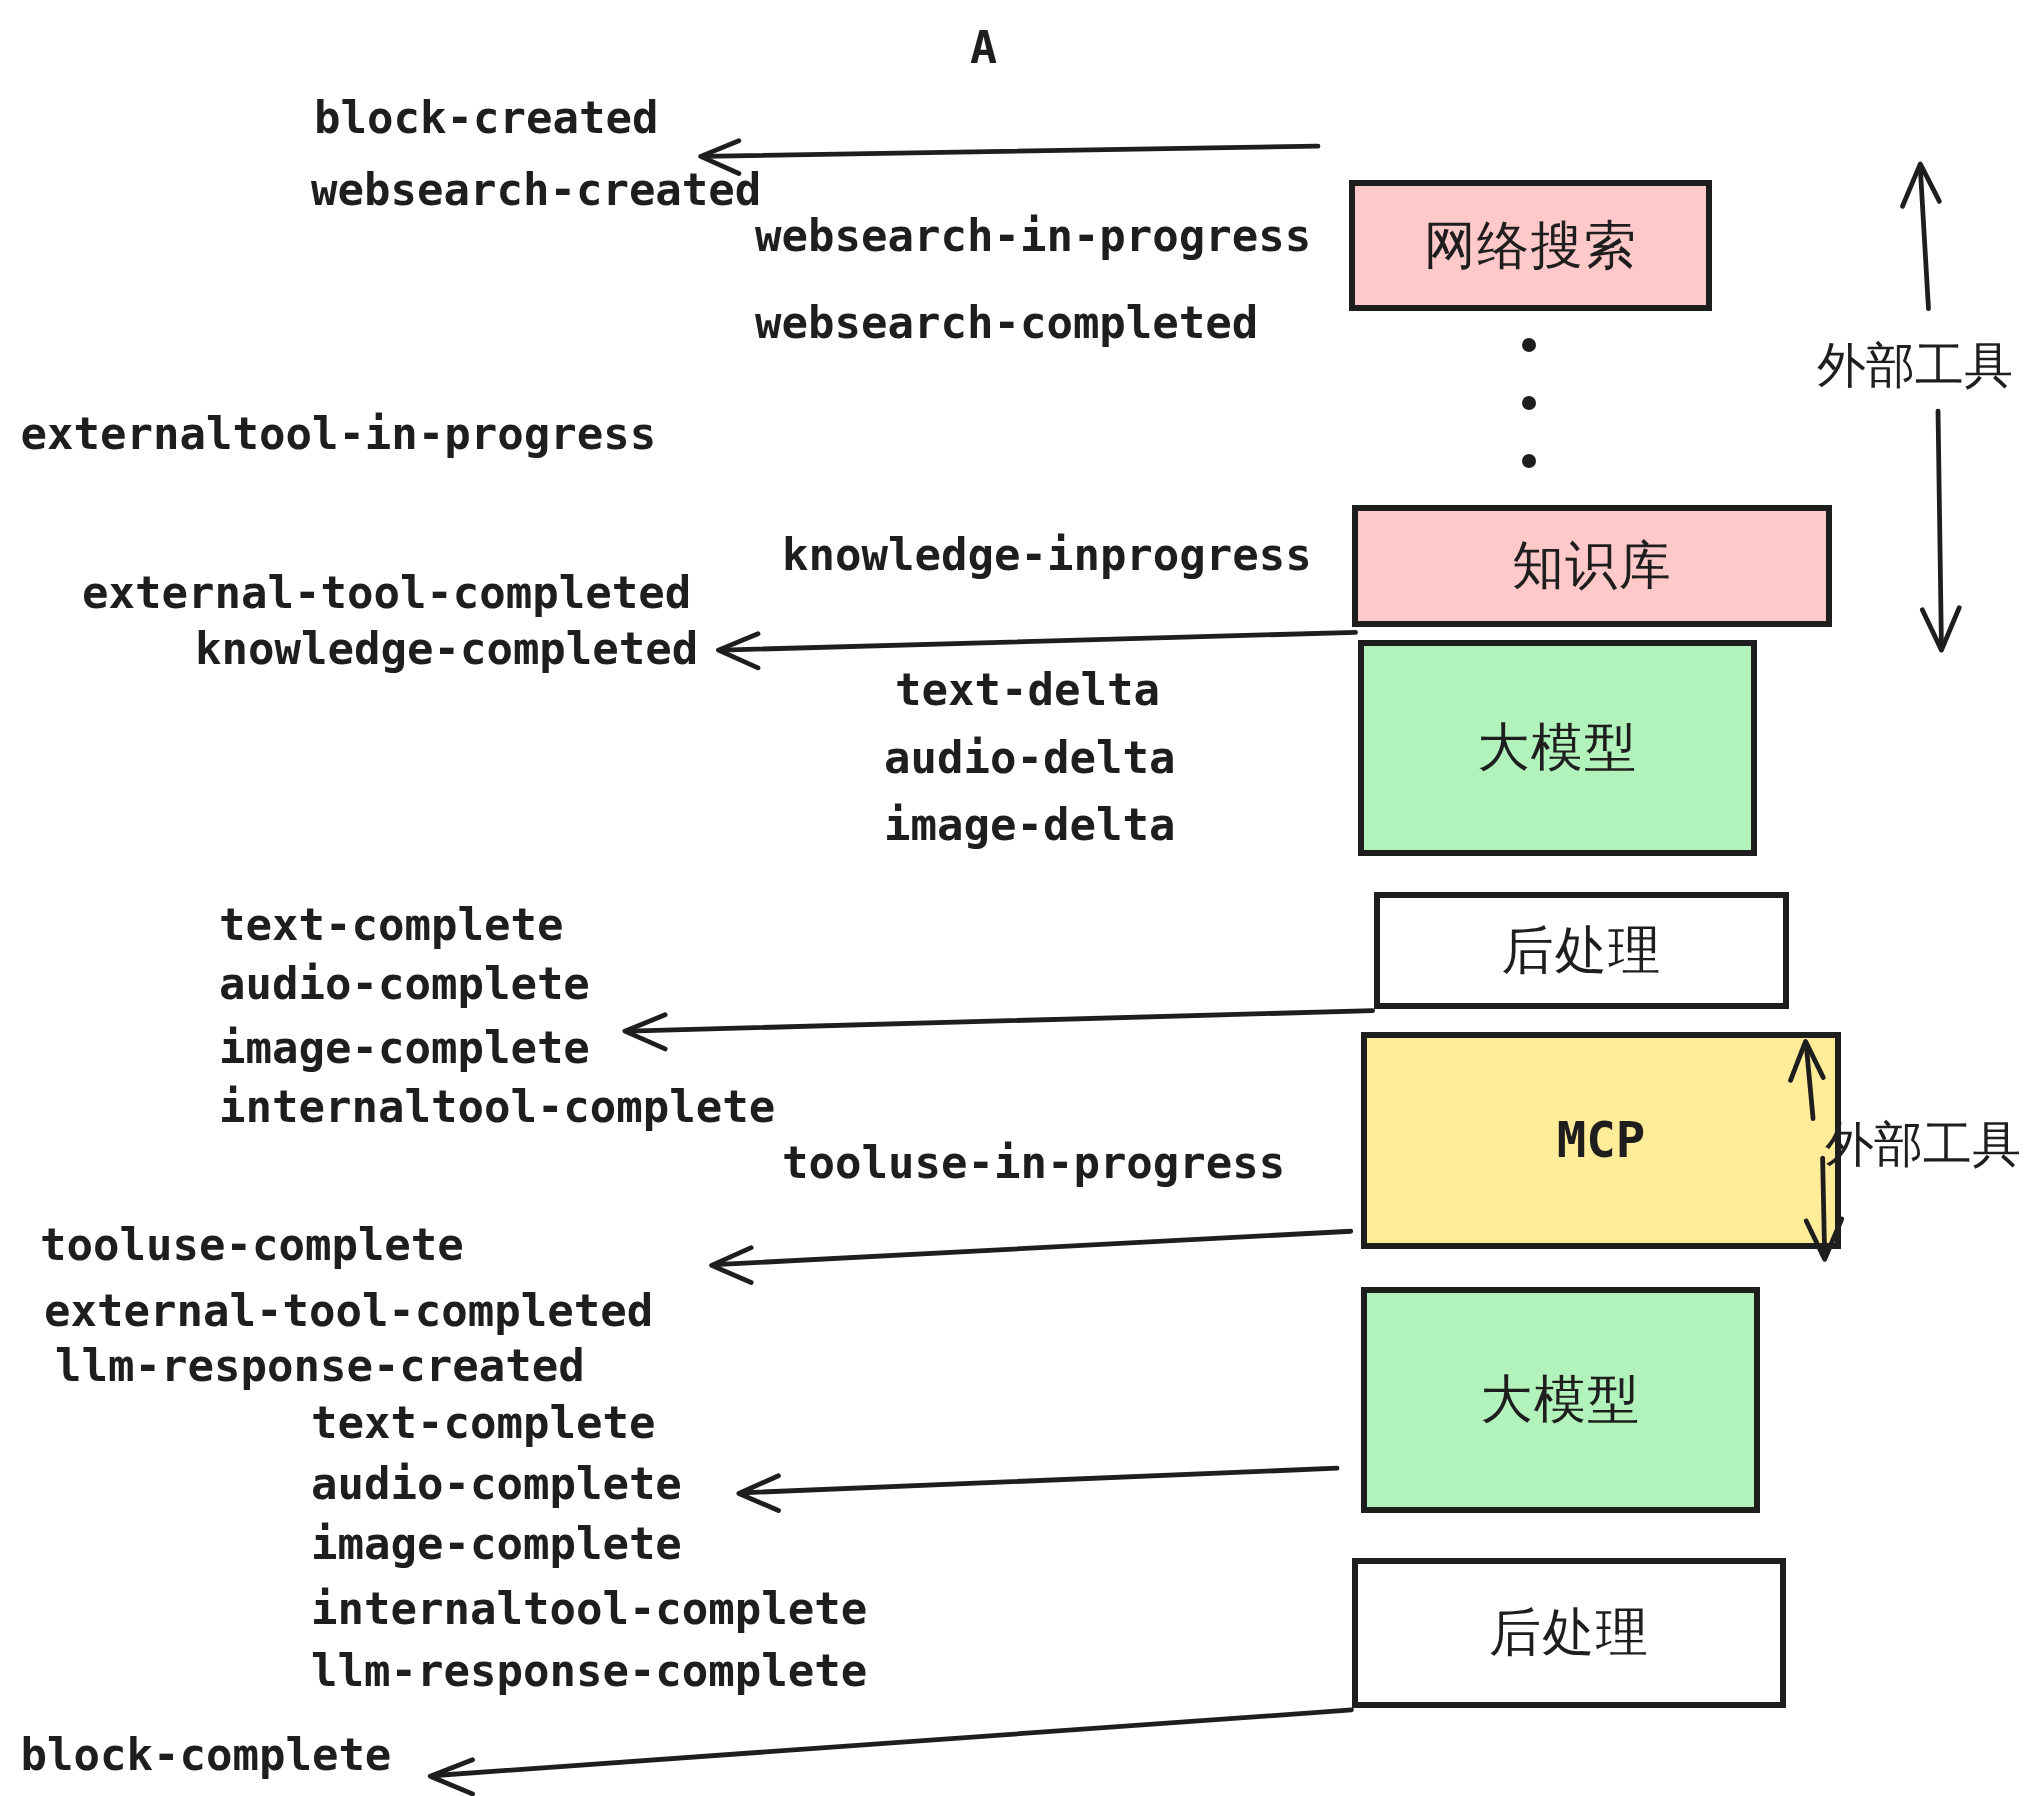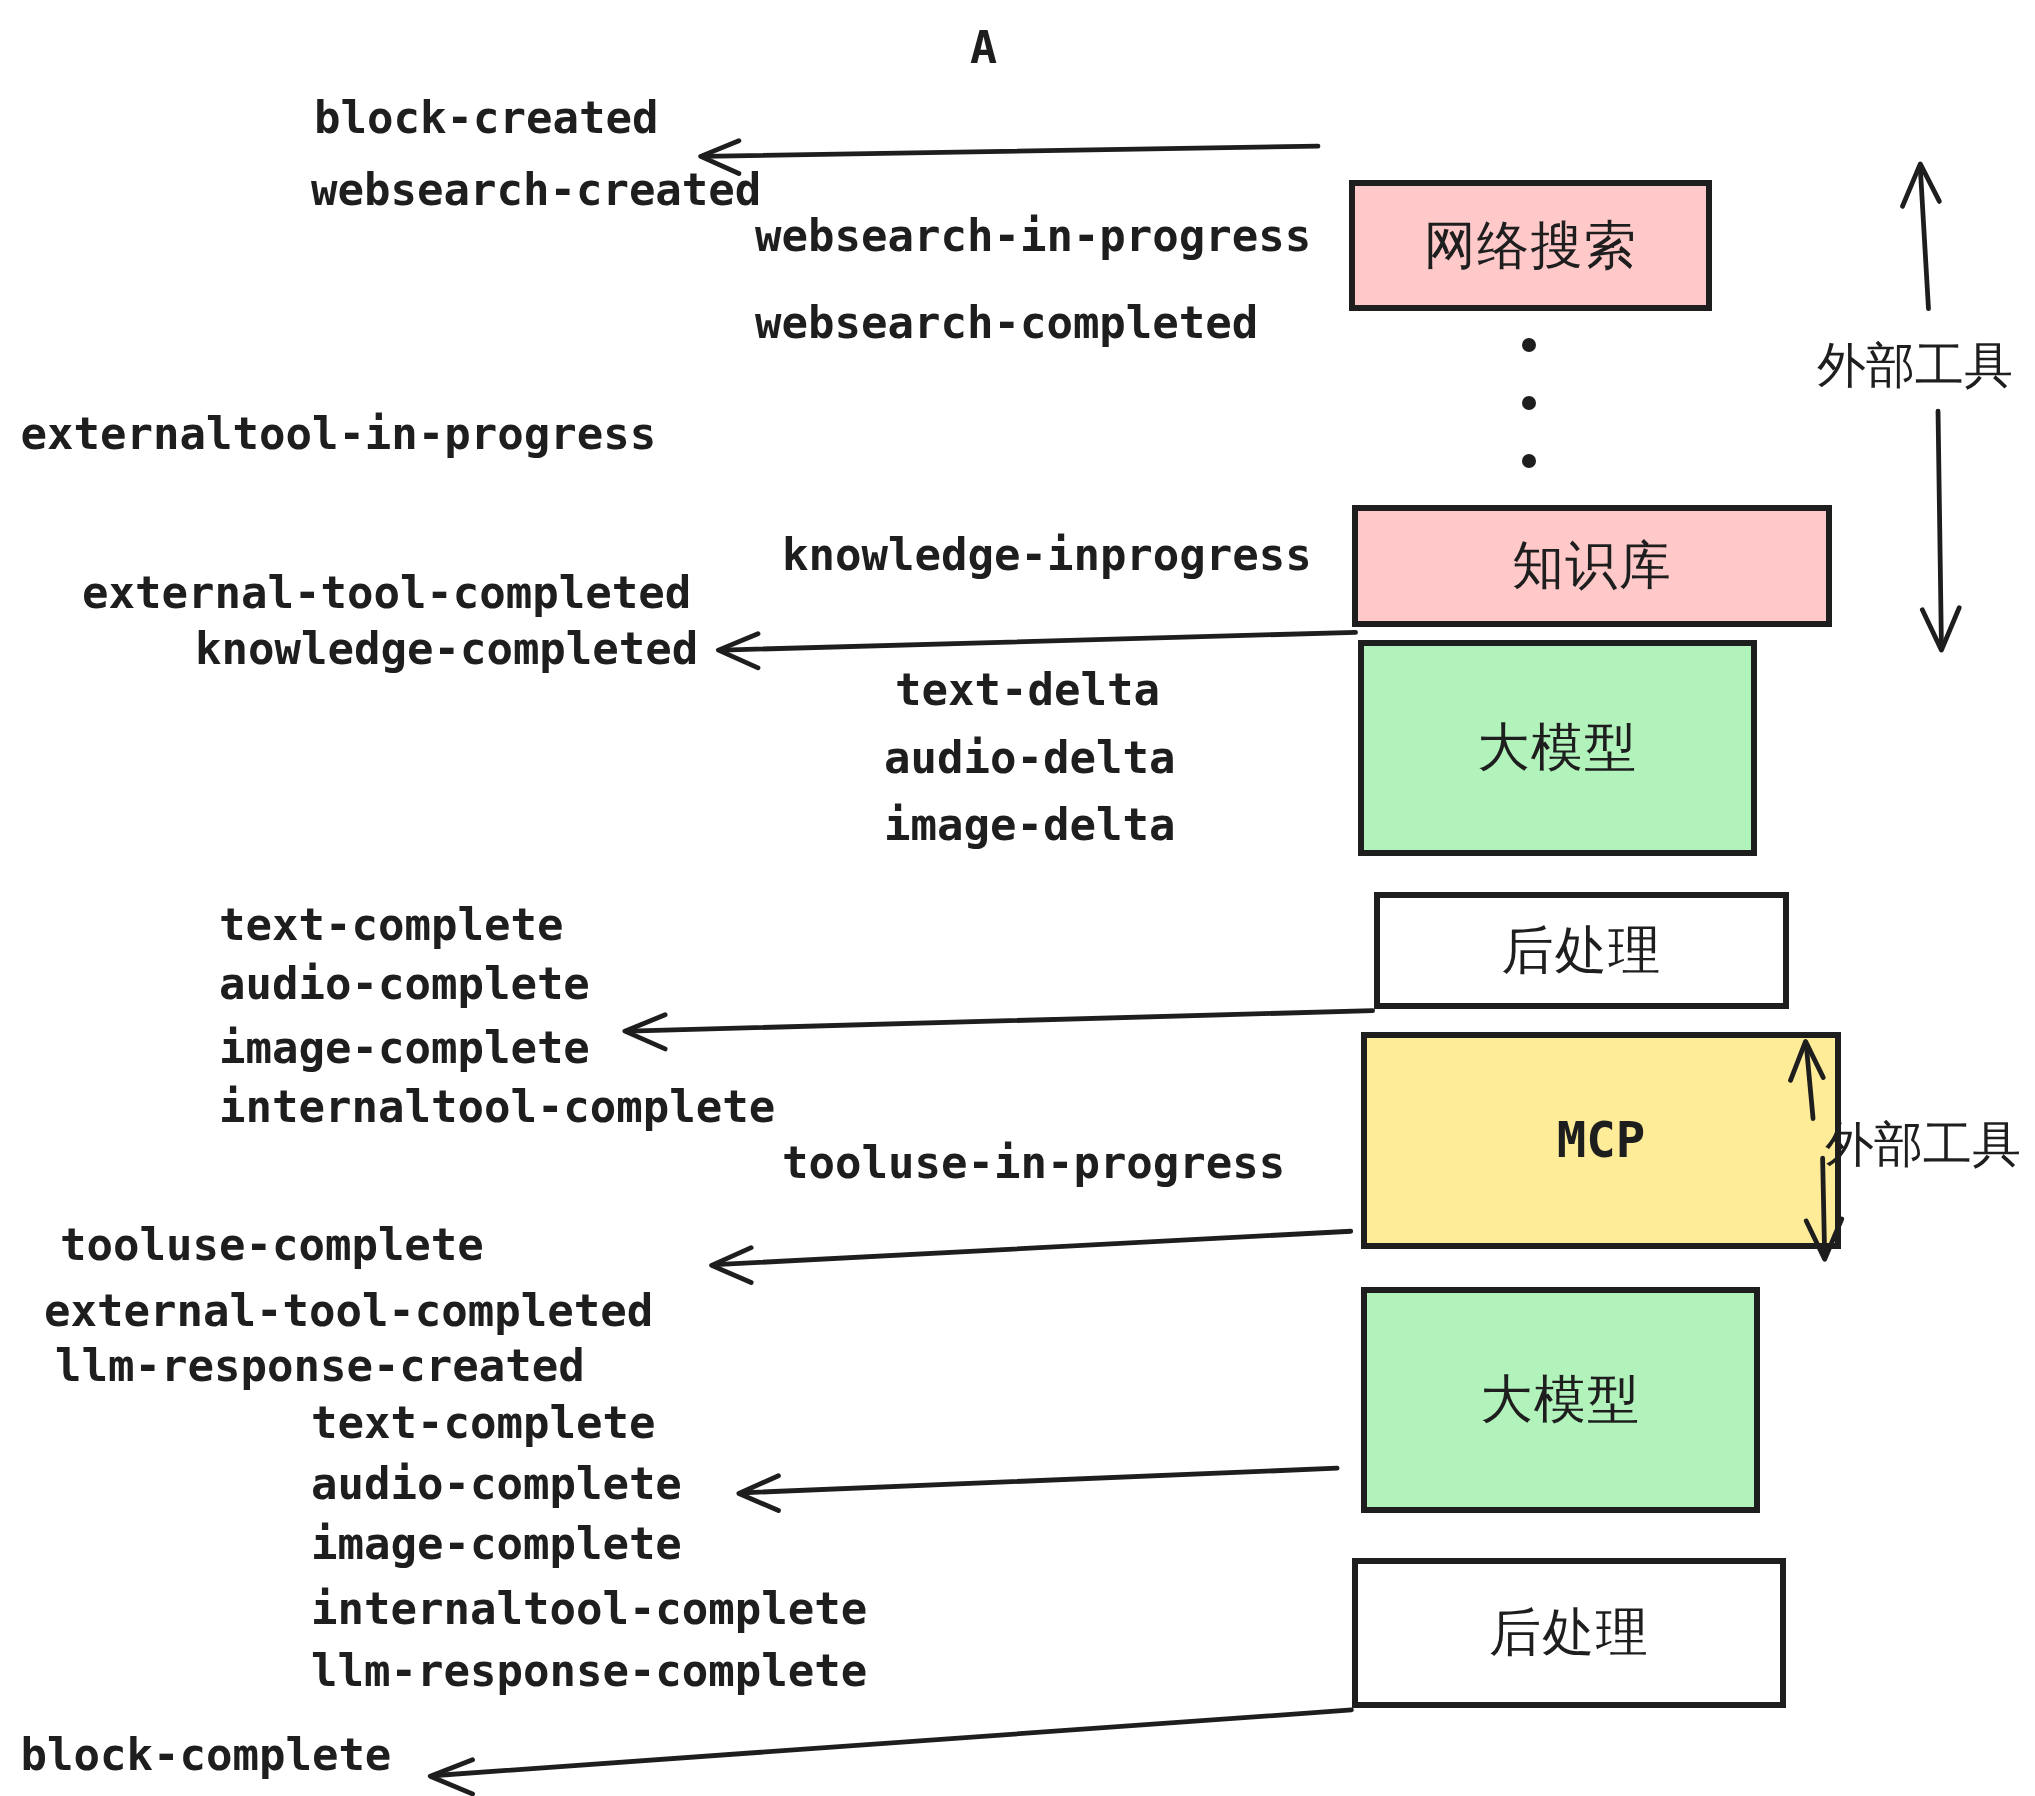--- a/index.html
+++ b/index.html
@@ -78,21 +78,21 @@
   <div class="evt" style="left:82px;top:571px;">external-tool-completed</div>
   <div class="evt" style="left:195px;top:627px;">knowledge-completed</div>
   <div class="evt" style="left:888px;top:668px;margin-left:7px;">text-delta</div>
   <div class="evt" style="left:884px;top:736px;">audio-delta</div>
   <div class="evt" style="left:884px;top:803px;">image-delta</div>
   <div class="evt" style="left:219px;top:903px;">text-complete</div>
   <div class="evt" style="left:219px;top:962px;">audio-complete</div>
   <div class="evt" style="left:219px;top:1026px;">image-complete</div>
   <div class="evt" style="left:219px;top:1085px;">internaltool-complete</div>
   <div class="evt" style="left:782px;top:1141px;">tooluse-in-progress</div>
-  <div class="evt" style="left:60px;top:1223px;">tooluse-complete</div>
+  <div class="evt" style="left:40px;top:1223px;">tooluse-complete</div>
   <div class="evt" style="left:44px;top:1289px;">external-tool-completed</div>
   <div class="evt" style="left:55px;top:1344px;">llm-response-created</div>
   <div class="evt" style="left:311px;top:1401px;">text-complete</div>
   <div class="evt" style="left:311px;top:1462px;">audio-complete</div>
   <div class="evt" style="left:311px;top:1522px;">image-complete</div>
   <div class="evt" style="left:311px;top:1587px;">internaltool-complete</div>
   <div class="evt" style="left:311px;top:1649px;">llm-response-complete</div>
   <div class="evt" style="left:20.5px;top:1733px;">block-complete</div>
 
   <div class="box pink" style="left:1349px;top:180px;width:363px;height:131px;">网络搜索</div>

